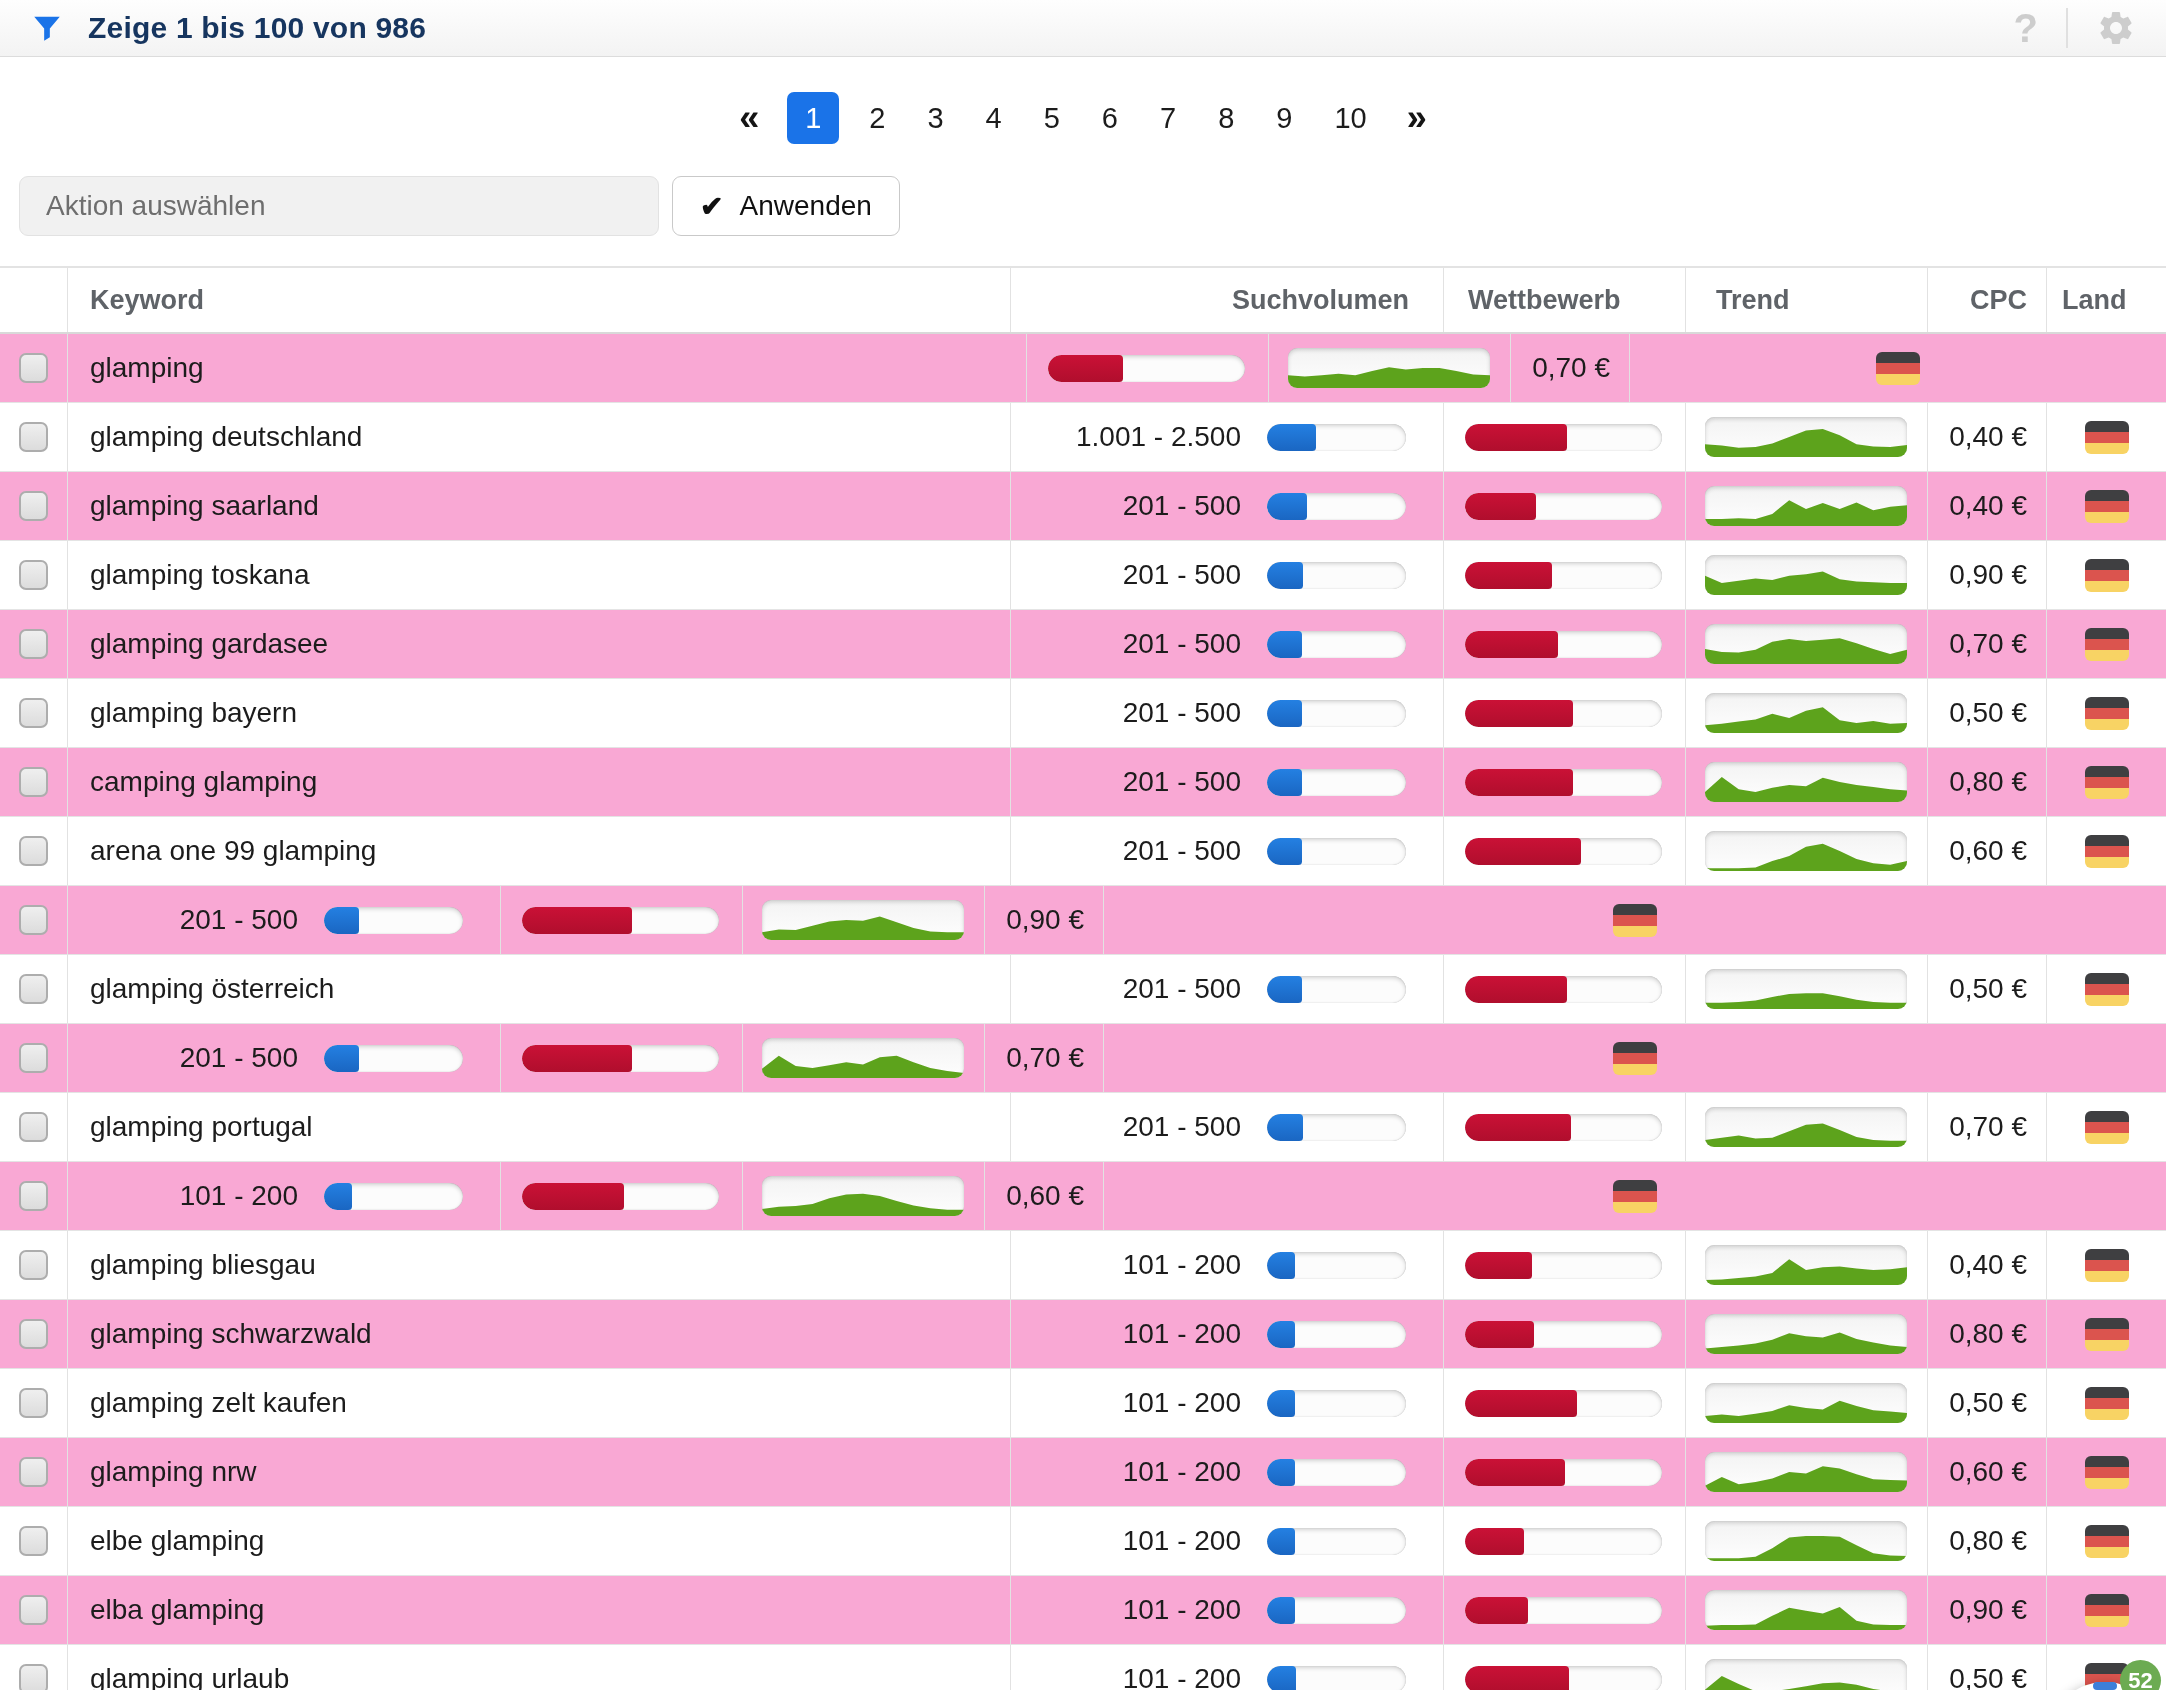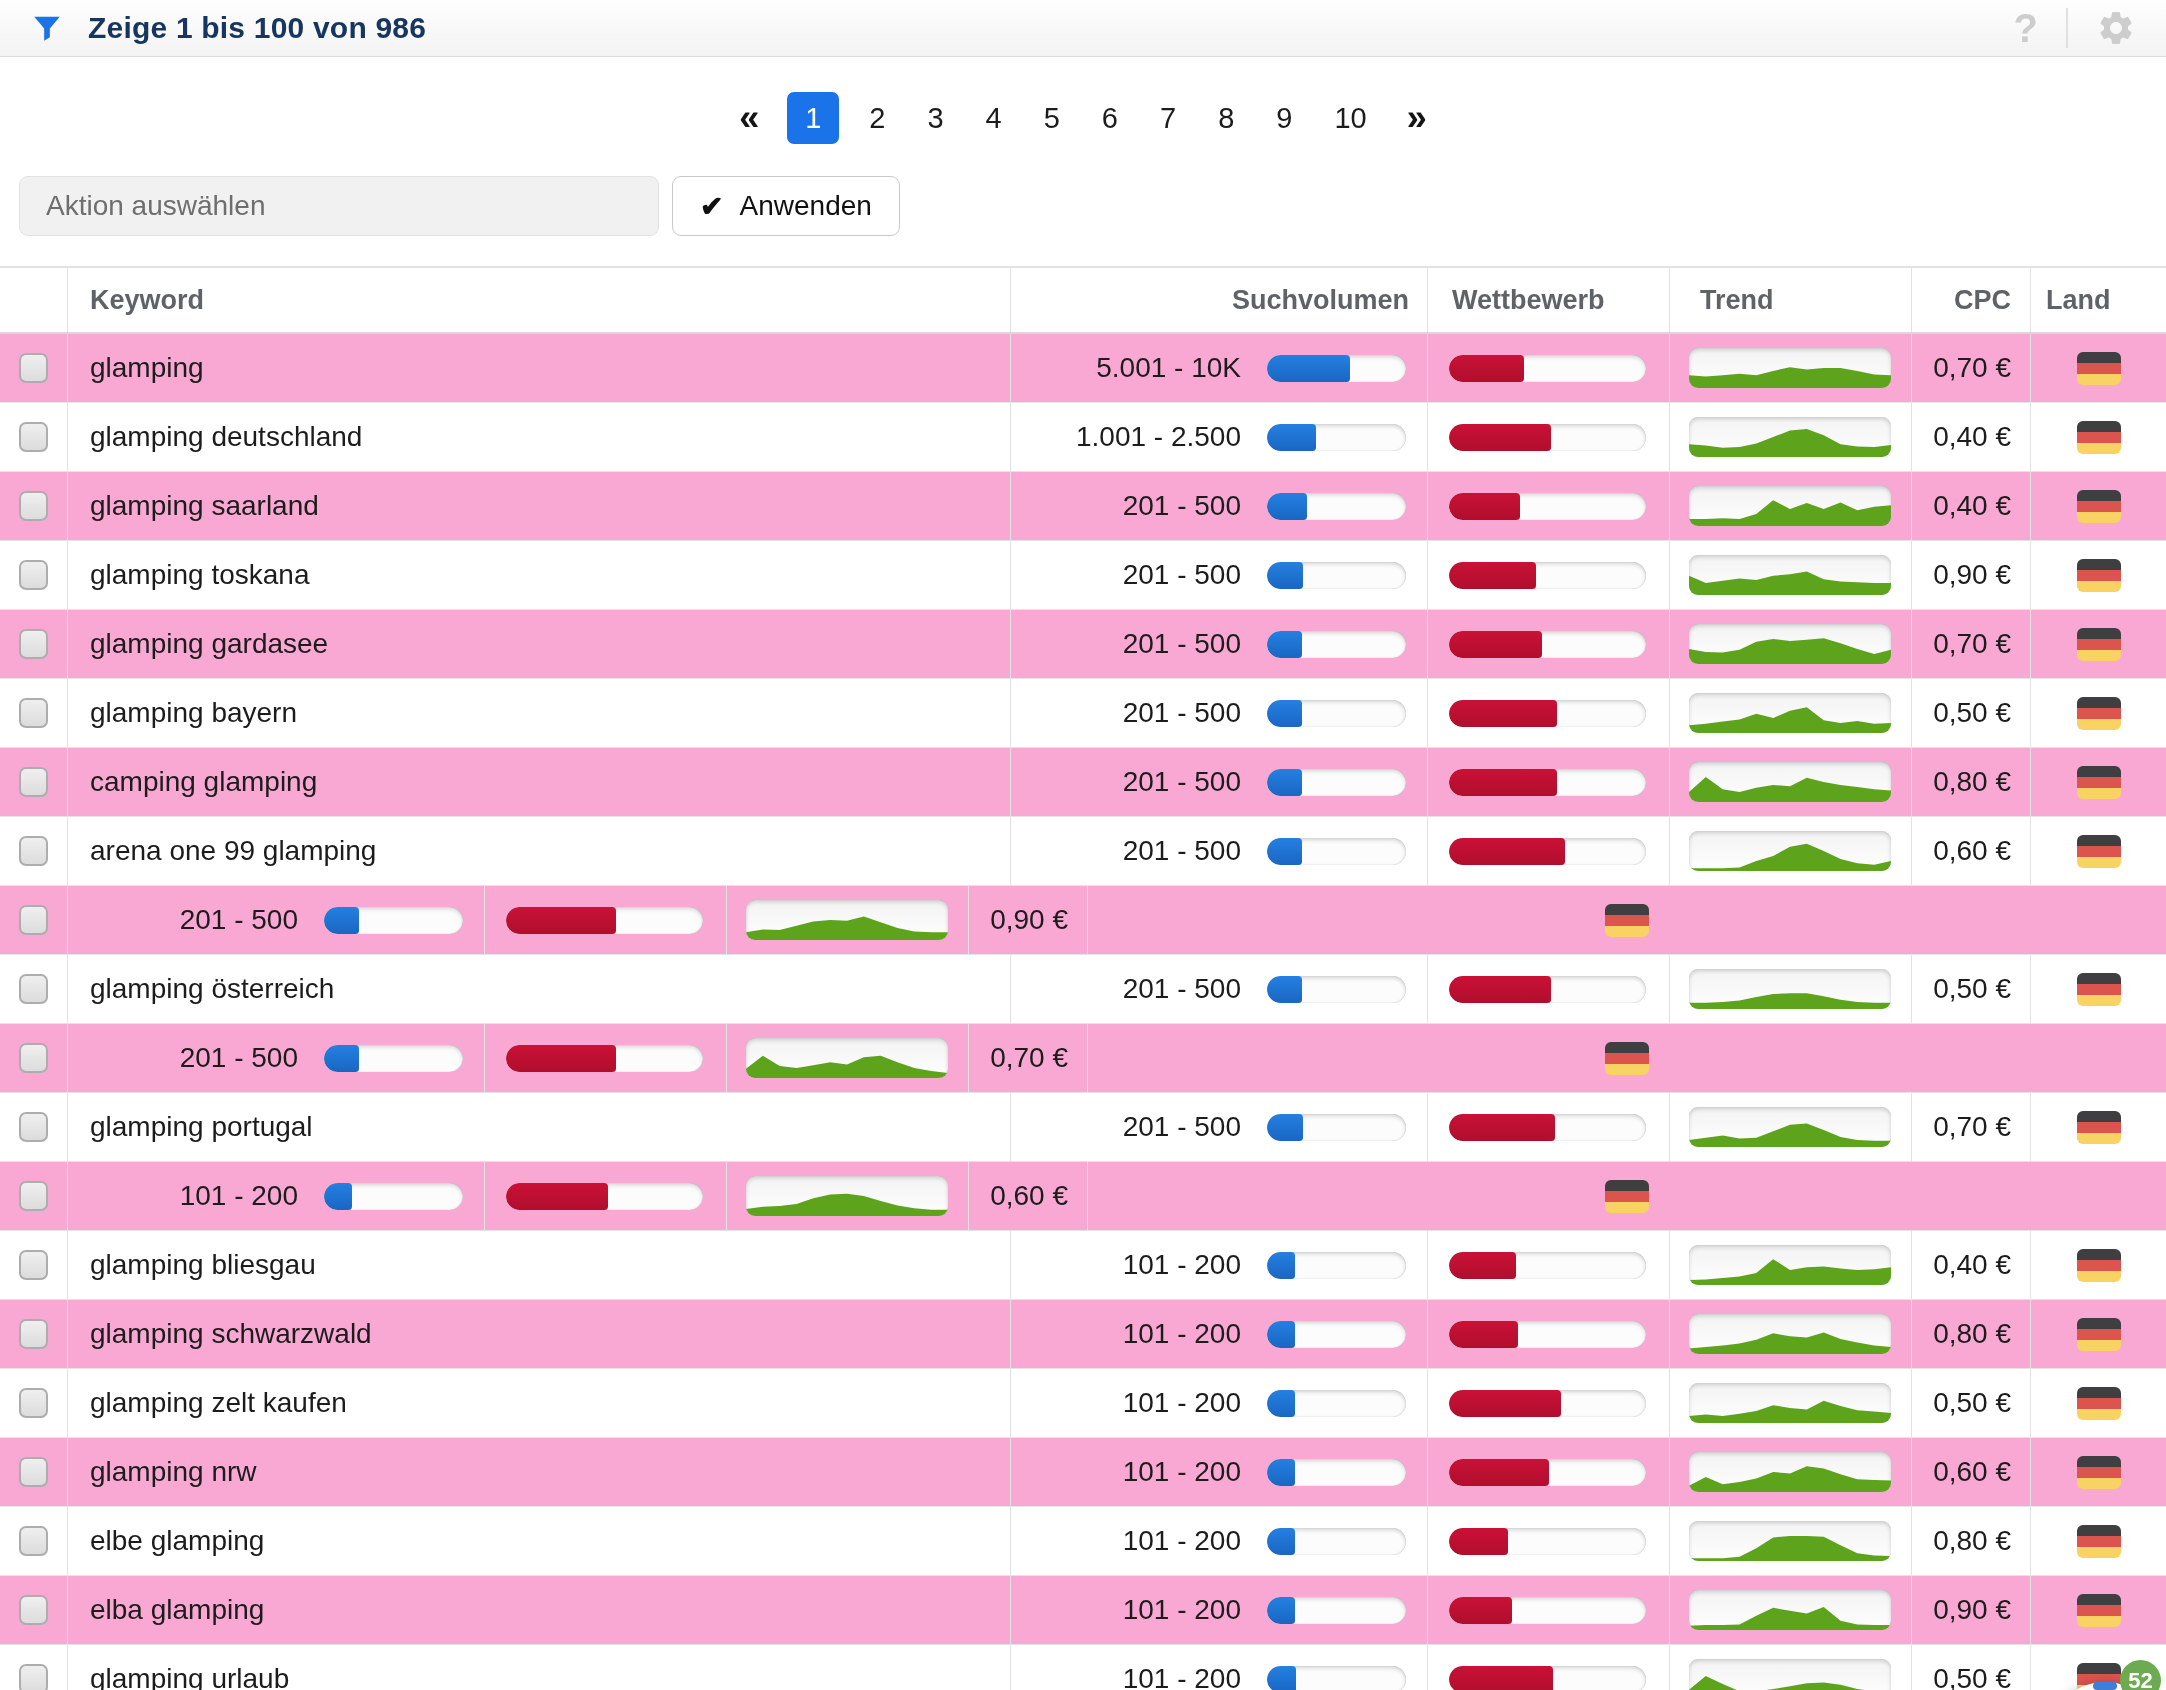--- a/index.html
+++ b/index.html
@@ -39,21 +39,21 @@
   .apply-check{font-size:28px;font-weight:bold;}
   
   .table{margin-top:30px;border-top:2px solid #e3e3e3;}
   .thead{display:flex;height:64px;align-items:center;border-bottom:2px solid #d9d9d9;
     font-weight:bold;font-size:27px;color:#5f6368;background:#fff;}
   .cell{box-sizing:border-box;height:100%;display:flex;align-items:center;}
   .cell+.cell{border-left:1px solid #e2e2e2;}
   .c-check{width:67px;justify-content:center;}
   .c-keyword{width:943px;}
   .c-volume{width:417px;justify-content:flex-end;padding-right:21px;}
-  .c-comp{width:242px;padding-left:21px;}
+  .c-comp{width:242px;padding-left:21px;margin-left:16px;}
   .c-trend{width:242px;padding-left:19px;}
   .c-cpc{width:119px;justify-content:flex-end;padding-right:19px;}
   .c-land{flex:1;justify-content:center;}
   .th-keyword{padding-left:22px;}
   .th-volume{justify-content:flex-end;padding-right:18px;}
   .th-comp{padding-left:24px;}
   .th-trend{padding-left:30px;}
   .th-cpc{justify-content:flex-end;padding-right:19px;}
   .th-land{justify-content:flex-start;padding-left:15px;}
   .row{display:flex;height:68px;align-items:center;border-bottom:1px solid #e4e4e4;background:#fff;}
@@ -148,26 +148,20 @@
     <div class="cell c-land th-land">Land</div>
   </div>
   <div id="rows">
       <div class="row alt">
         <div class="cell c-check">
           <div class="checkbox"></div>
         </div>
         <div class="cell c-keyword">
           <span class="kw">glamping</span>
         </div>
-        <div class="cell c-volume">
-          <span class="vol-text">5.001 - 10K</span>
-          <div class="track vol-track">
-            <div class="fill" style="width: 60%; background: linear-gradient(rgb(36, 128, 226), rgb(26, 102, 194));"></div>
-          </div>
-        </div>
         <div class="cell c-comp">
           <div class="track comp-track">
             <div class="fill" style="width: 38%; background: linear-gradient(rgb(202, 17, 54), rgb(176, 14, 45));"></div>
           </div>
         </div>
         <div class="cell c-trend">
           <div class="spark">
             <svg width="202" height="40" viewBox="0 0 202 40" preserveAspectRatio="none">
               <polygon points="0,40 0.0,27.2 16.8,28.6 33.7,27.2 50.5,25.8 67.3,27.2 84.2,22.9 101.0,19.3 117.8,21.4 134.7,20.0 151.5,20.0 168.3,22.9 185.2,26.5 202.0,27.2 202,40" fill="#5da31c"></polygon>
             </svg>

